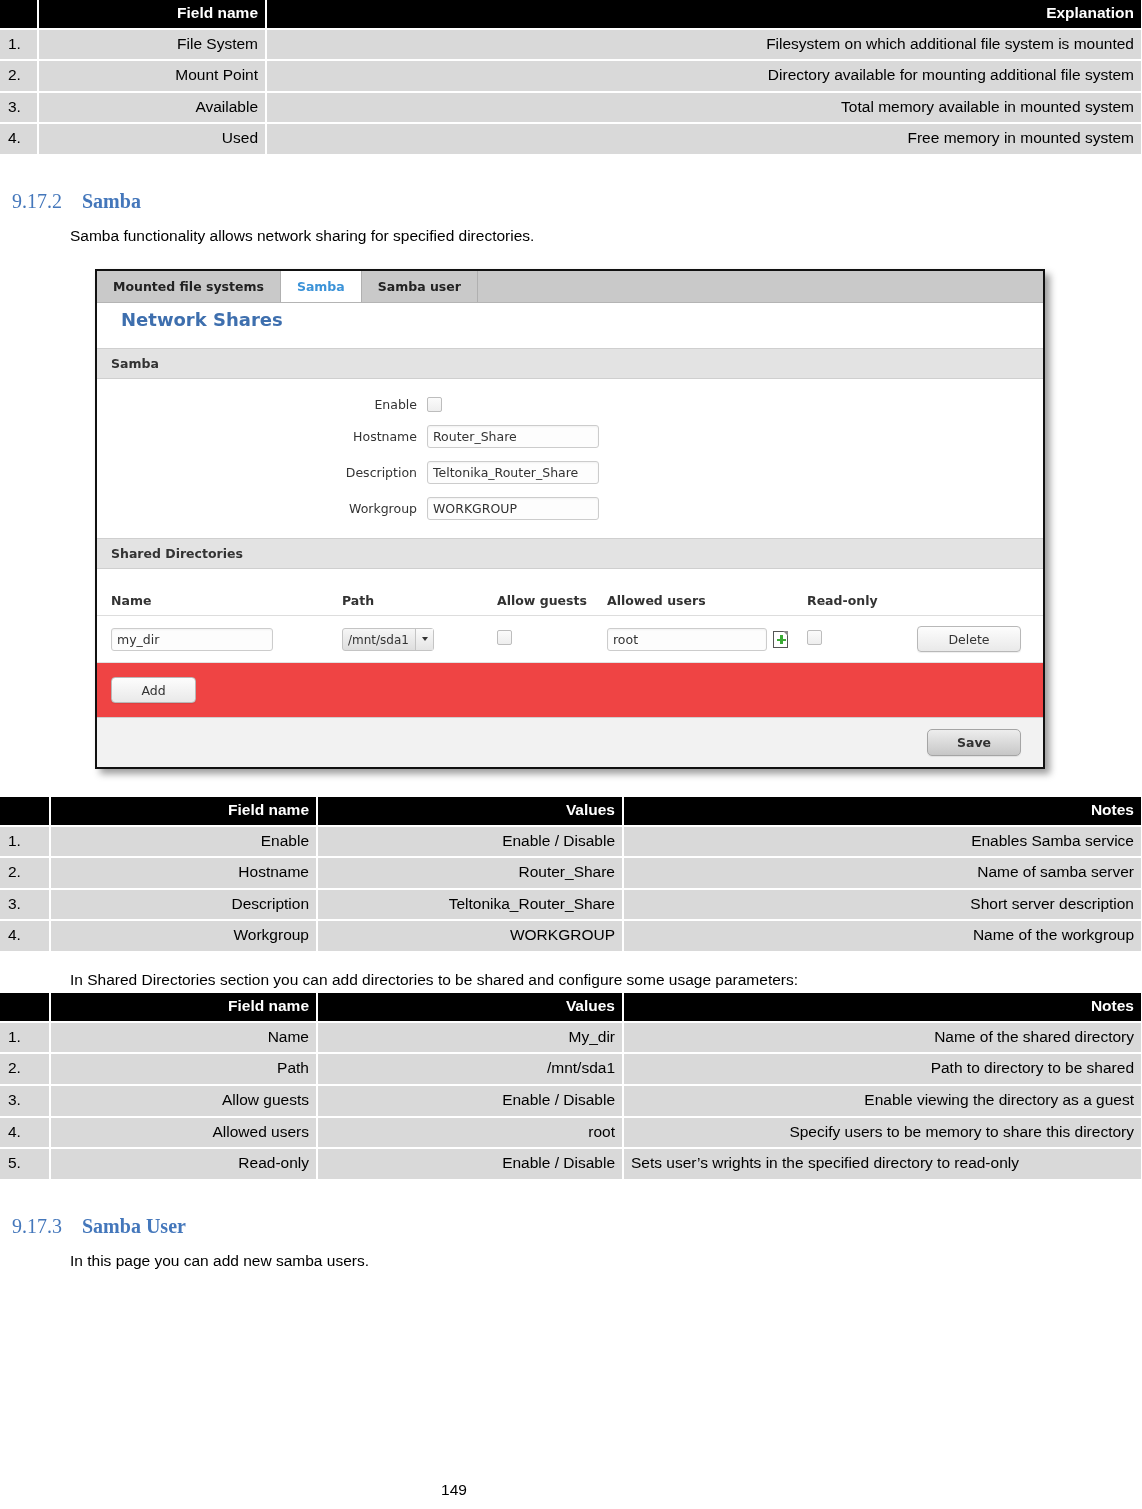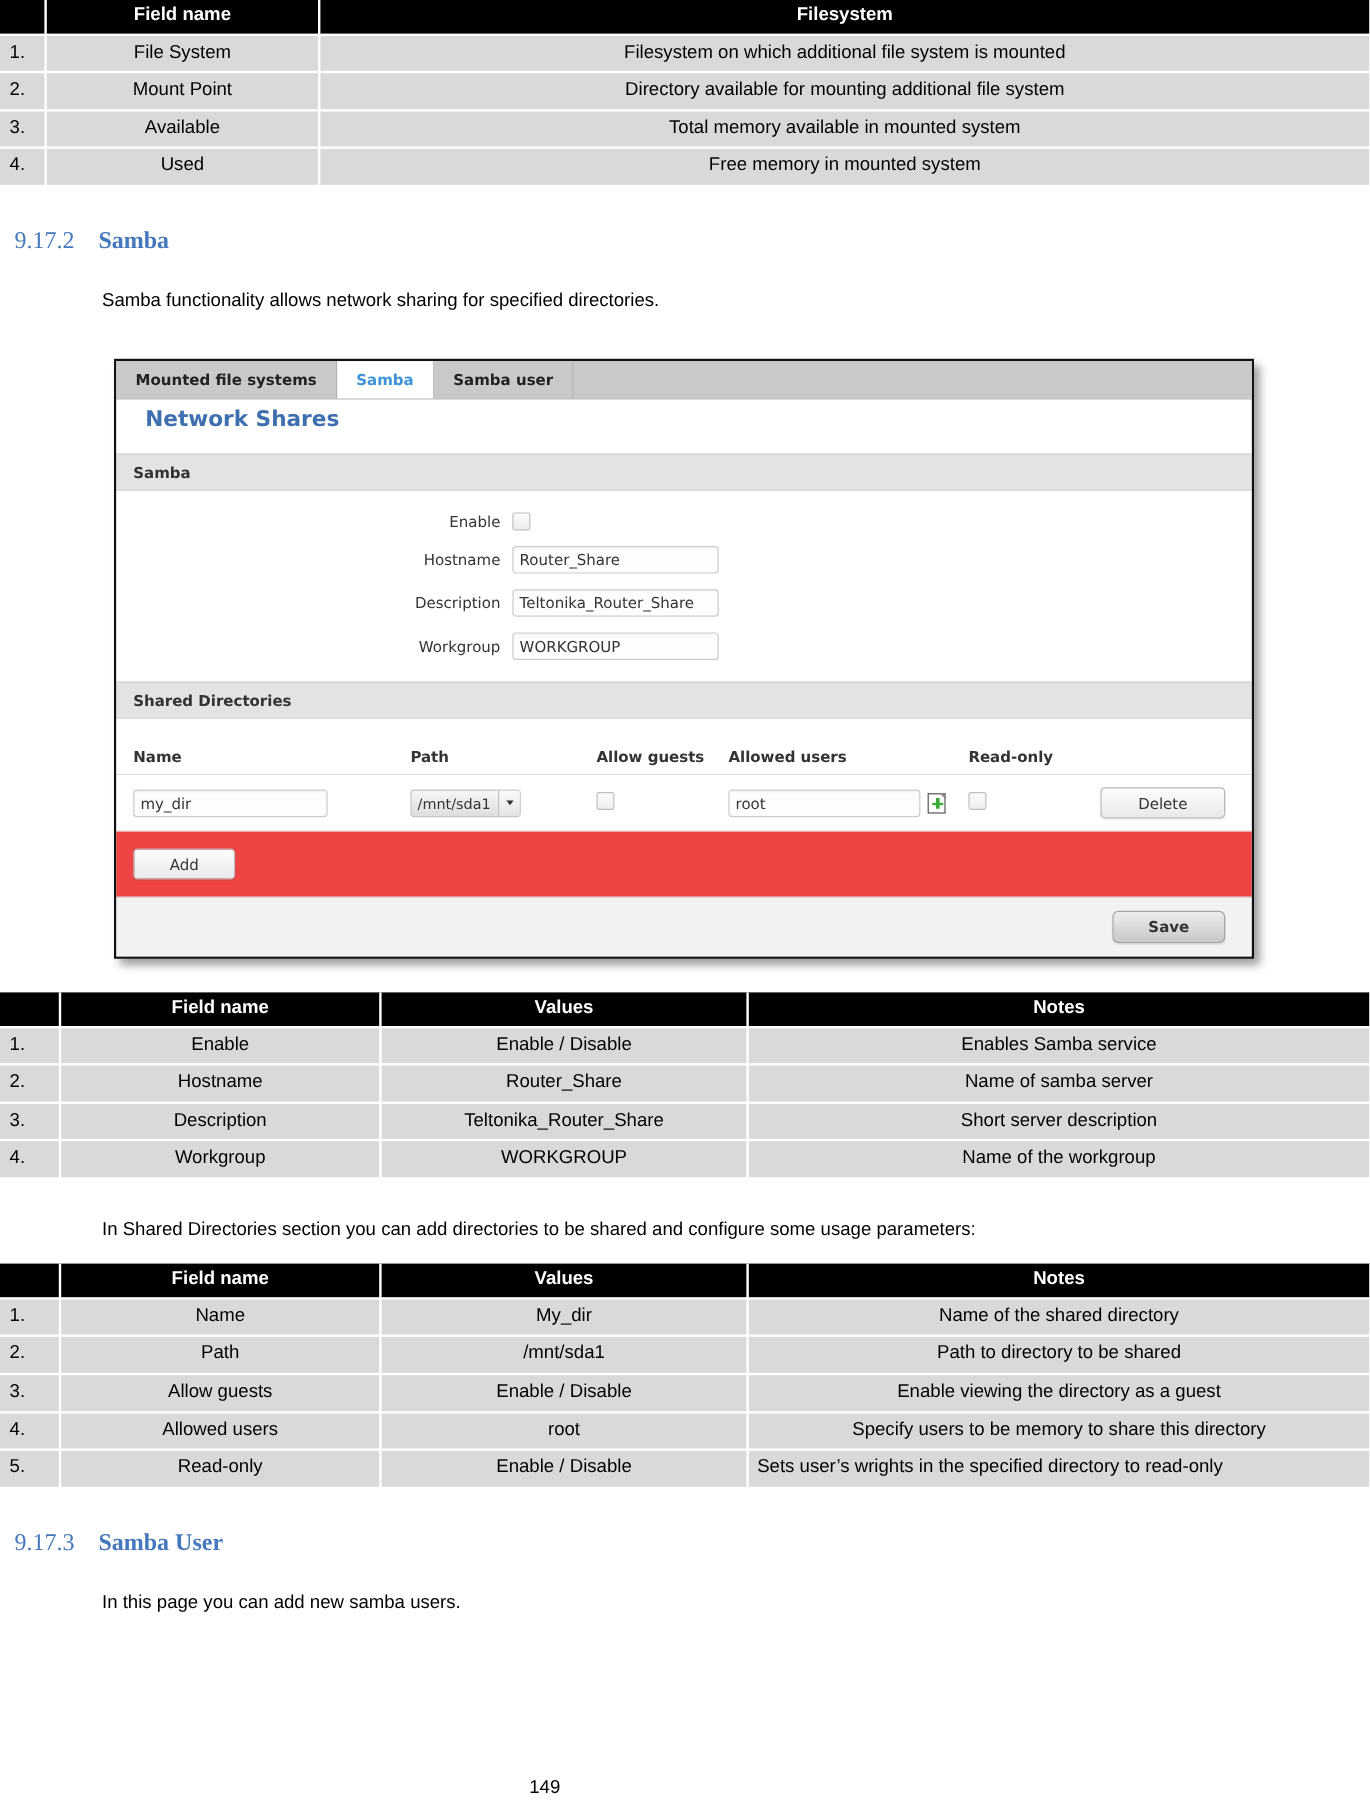--- a/index.html
+++ b/index.html
@@ -19,21 +19,21 @@
   
   .doc-table {
     border-collapse: collapse;
     width: 1142px;
     table-layout: fixed;
     font-size: 15.5px;
   }
   .doc-table td, .doc-table th {
     padding: 4px 7px 5px 7px;
     vertical-align: top;
-    text-align: center;
+    text-align: right;
     font-weight: normal;
     border-right: 2px solid #ffffff;
     border-bottom: 2px solid #ffffff;
     line-height: 1.33;
   }
   .doc-table tr.hdr th, .doc-table tr.hdr td {
     background: #000000;
     color: #ffffff;
     font-weight: bold;
     font-size: 15.5px;
@@ -79,21 +79,21 @@
   .section-heading .sec-num {
     font-weight: normal;
     width: 70px;
     flex: 0 0 70px;
   }
   .section-heading .sec-title { font-weight: bold; }
 
   .para {
     font-size: 15.5px;
     color: #000000;
-    margin: 15px;
+    margin: 0;
     padding-left: 70px;
   }
 
   
   .shot-wrap {
     position: relative;
     margin-left: 95px;
     width: 950px;
   }
   .shot {
@@ -330,21 +330,21 @@
 <table class="doc-table t1">
   <colgroup>
       <col class="c-num">
       <col class="c-field">
       <col class="c-expl">
     </colgroup>
   <tbody>
     <tr class="hdr">
       <th class="num"></th>
       <th>Field name</th>
-      <th>Filesystem</th>
+      <th>Explanation</th>
     </tr>
     <tr class="body-row">
       <td class="num">1.</td>
       <td>File System</td>
       <td>Filesystem on which additional file system is mounted</td>
     </tr>
     <tr class="body-row">
       <td class="num">2.</td>
       <td>Mount Point</td>
       <td>Directory available for mounting additional file system</td>

